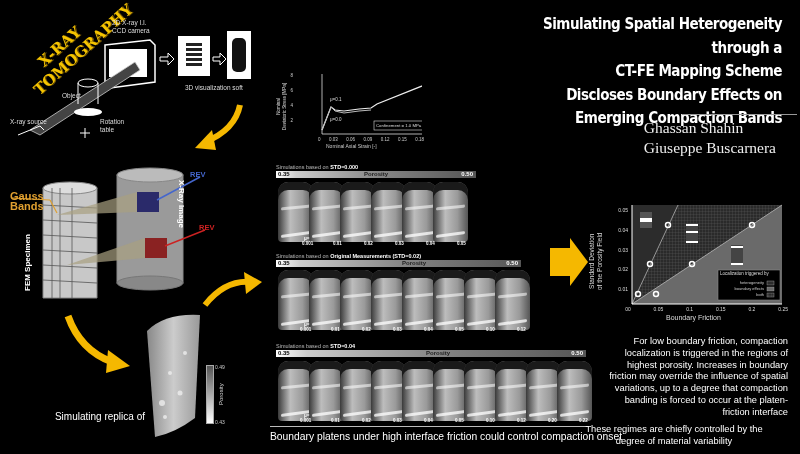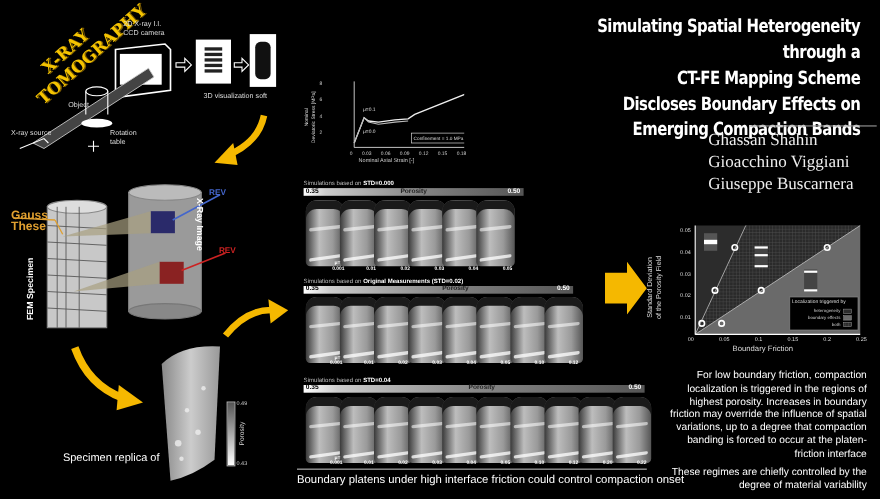--- a/index.html
+++ b/index.html
@@ -19,36 +19,35 @@
   .sim-caption b{color:#fff;}
   .porosity-bar{height:7px;background:linear-gradient(90deg,#fff 0%,#ccc 10%,#888 50%,#555 100%);font-size:6px;color:#000;font-weight:bold;}
   .porosity-bar span{position:absolute;top:0;line-height:7px;}
   .spec{position:absolute;width:35px;height:60px;border-radius:10px 10px 4px 4px;background:linear-gradient(90deg,#3a3a3a 0%,#bdbdbd 35%,#9a9a9a 70%,#555 100%);box-shadow:inset 0 8px 0 #1a1a1a;}
   .spec::before{content:"";position:absolute;left:3px;right:3px;top:24px;height:3px;background:rgba(255,255,255,0.55);border-radius:2px;transform:skewY(-6deg);}
   .spec::after{content:"";position:absolute;left:3px;right:3px;bottom:6px;height:3px;background:rgba(255,255,255,0.75);border-radius:2px;transform:skewY(-8deg);}
   .spec-lbl{position:absolute;font-size:4.5px;color:#fff;font-weight:bold;}
   .bottom-caption{left:270px;top:431px;width:320px;font-size:10.3px;color:#fff;white-space:nowrap;}
   .bottom-rule{left:270px;top:426px;width:318px;height:1px;background:#bbb;}
   .desc{left:600px;top:336px;width:188px;text-align:right;font-size:9.3px;line-height:11.8px;color:#fff;}
-  .desc2{left:600px;top:424px;width:188px;text-align:right;font-size:9.3px;line-height:11.8px;color:#fff;}
+  .desc2{left:580px;top:424px;width:188px;text-align:center;font-size:9.3px;line-height:11.8px;color:#fff;}
   .vlabel{font-size:7.5px;color:#ddd;white-space:nowrap;transform:rotate(-90deg);transform-origin:left top;}
 </style>
 </head>
 <body>
 
 <div class="abs title">
   <div>Simulating Spatial Heterogeneity through a</div>
   <div>CT-FE Mapping Scheme</div>
   <div>Discloses Boundary Effects on</div>
   <div>Emerging Compaction Bands</div>
 </div>
 <div class="abs title-rule"></div>
 <div class="abs authors">
   <div>Ghassan Shahin</div>
-  <div>Gioacchino Viggiani</div>
   <div>Giuseppe Buscarnera</div>
 </div>
 
 <div class="abs xray-title" style="left:18px;top:72px;">
   <div style="padding-left:22px;">X-RAY</div>
   <div>TOMOGRAPHY</div>
 </div>
 <svg class="abs" style="left:0;top:0" width="260" height="140">
 
   <polygon points="105,45 150,40 155,45 155,82 110,88 105,82" fill="none" stroke="#fff" stroke-width="1.5"></polygon>
@@ -132,21 +131,21 @@
   <polygon points="57,75 137,52 137,72" fill="#a8a080" opacity="0.7"></polygon>
   <polygon points="67,125 145,98 145,118" fill="#a8a080" opacity="0.7"></polygon>
 
   <line x1="157" y1="60" x2="200" y2="37" stroke="#4466cc" stroke-width="1.5"></line>
   <line x1="165" y1="106" x2="205" y2="90" stroke="#cc2222" stroke-width="1.5"></line>
   <line x1="12" y1="58" x2="50" y2="60" stroke="#e0a030" stroke-width="1.2"></line>
   <line x1="50" y1="60" x2="57" y2="73" stroke="#e0a030" stroke-width="1.2"></line>
 </svg>
 <div class="abs" style="left:10px;top:191px;font-size:11px;font-weight:bold;line-height:10px;color:#e0a030;">
   <div>Gauss</div>
-  <div>These</div>
+  <div>Bands</div>
 </div>
 <div class="abs vlabel" style="left:23px;top:291px;font-size:8px;font-weight:bold;color:#fff;">FEM Specimen</div>
 <div class="abs" style="left:186px;top:180px;font-size:8px;font-weight:bold;color:#fff;transform:rotate(90deg);transform-origin:left top;white-space:nowrap;">X-Ray Image</div>
 <div class="abs" style="left:190px;top:170px;font-size:7.5px;font-weight:bold;color:#4466cc;">REV</div>
 <div class="abs" style="left:199px;top:223px;font-size:7.5px;font-weight:bold;color:#cc2222;">REV</div>
 
 <svg class="abs" style="left:145px;top:313px" width="60" height="125">
   <defs>
       <linearGradient id="rg" x1="0" x2="1">
         <stop offset="0" stop-color="#888"></stop>
@@ -161,21 +160,21 @@
       <circle cx="25" cy="60" r="2"></circle>
       <circle cx="40" cy="40" r="2"></circle>
       <circle cx="20" cy="104" r="2"></circle>
     </g>
 </svg>
 <div class="abs" style="left:206px;top:365px;width:6px;height:57px;background:linear-gradient(#555,#fff);border:1px solid #aaa;"></div>
 <div class="abs" style="left:215px;top:364px;font-size:5px;color:#ccc;">0.49</div>
 <div class="abs" style="left:215px;top:419px;font-size:5px;color:#ccc;">0.43</div>
 <div class="abs vlabel" style="left:218px;top:405px;font-size:6px;">Porosity</div>
 <div class="abs" style="left:10px;top:411px;width:135px;text-align:right;font-size:10px;line-height:12px;color:#fff;">
-  <div>Specimen replica of</div>
+  <div>Simulating replica of</div>
 </div>
 
 <svg class="abs mini-plot" width="145" height="80">
   <line x1="40" y1="8" x2="40" y2="68" stroke="#ddd" stroke-width="0.8"></line>
   <line x1="40" y1="68" x2="148" y2="68" stroke="#ddd" stroke-width="0.8"></line>
   <polyline points="40,64 49,41 53,44 62,45 77,43 89,42 95,38 145,18" fill="none" stroke="#eee" stroke-width="1.2"></polyline>
   <polyline points="40,64 49,41 53,45 62,47 77,45 89,44" fill="none" stroke="#bbb" stroke-width="1"></polyline>
   <rect x="92" y="55" width="52" height="9" fill="none" stroke="#ddd" stroke-width="0.6"></rect>
 </svg>
 <div class="abs" style="left:284px;top:68px;font-size:4.5px;color:#ccc;line-height:15px;text-align:right;width:9px;">

